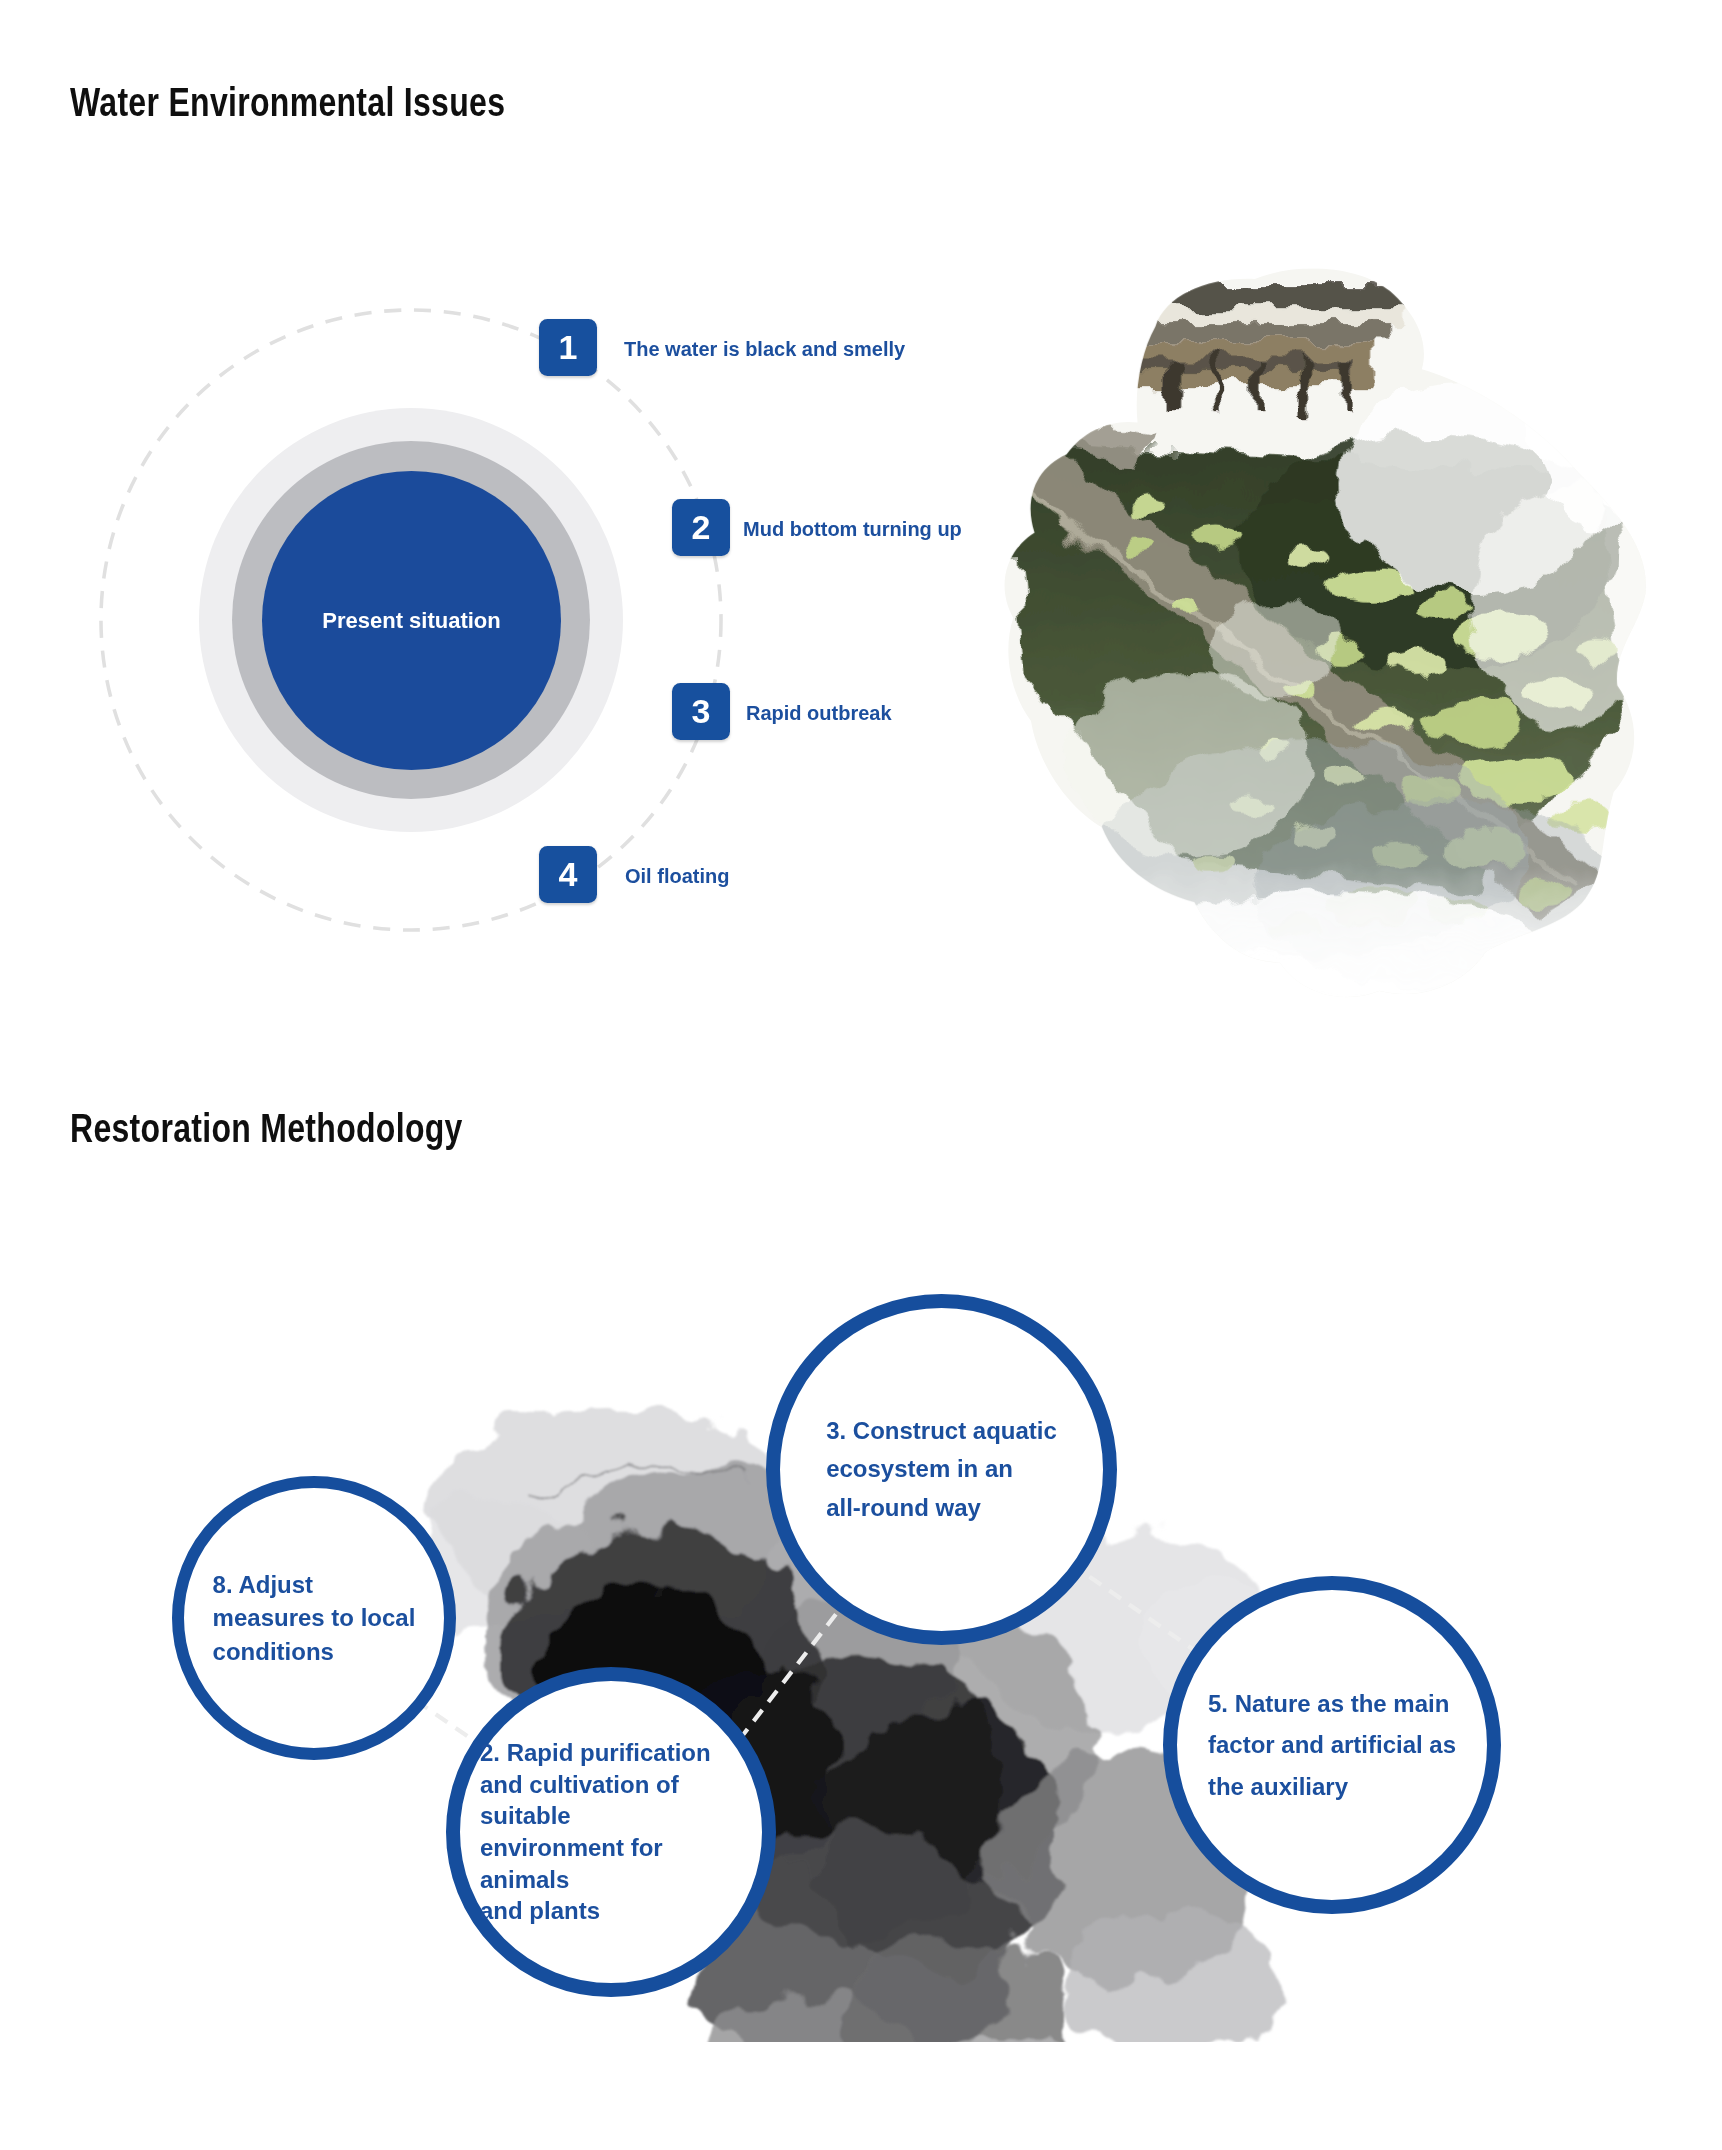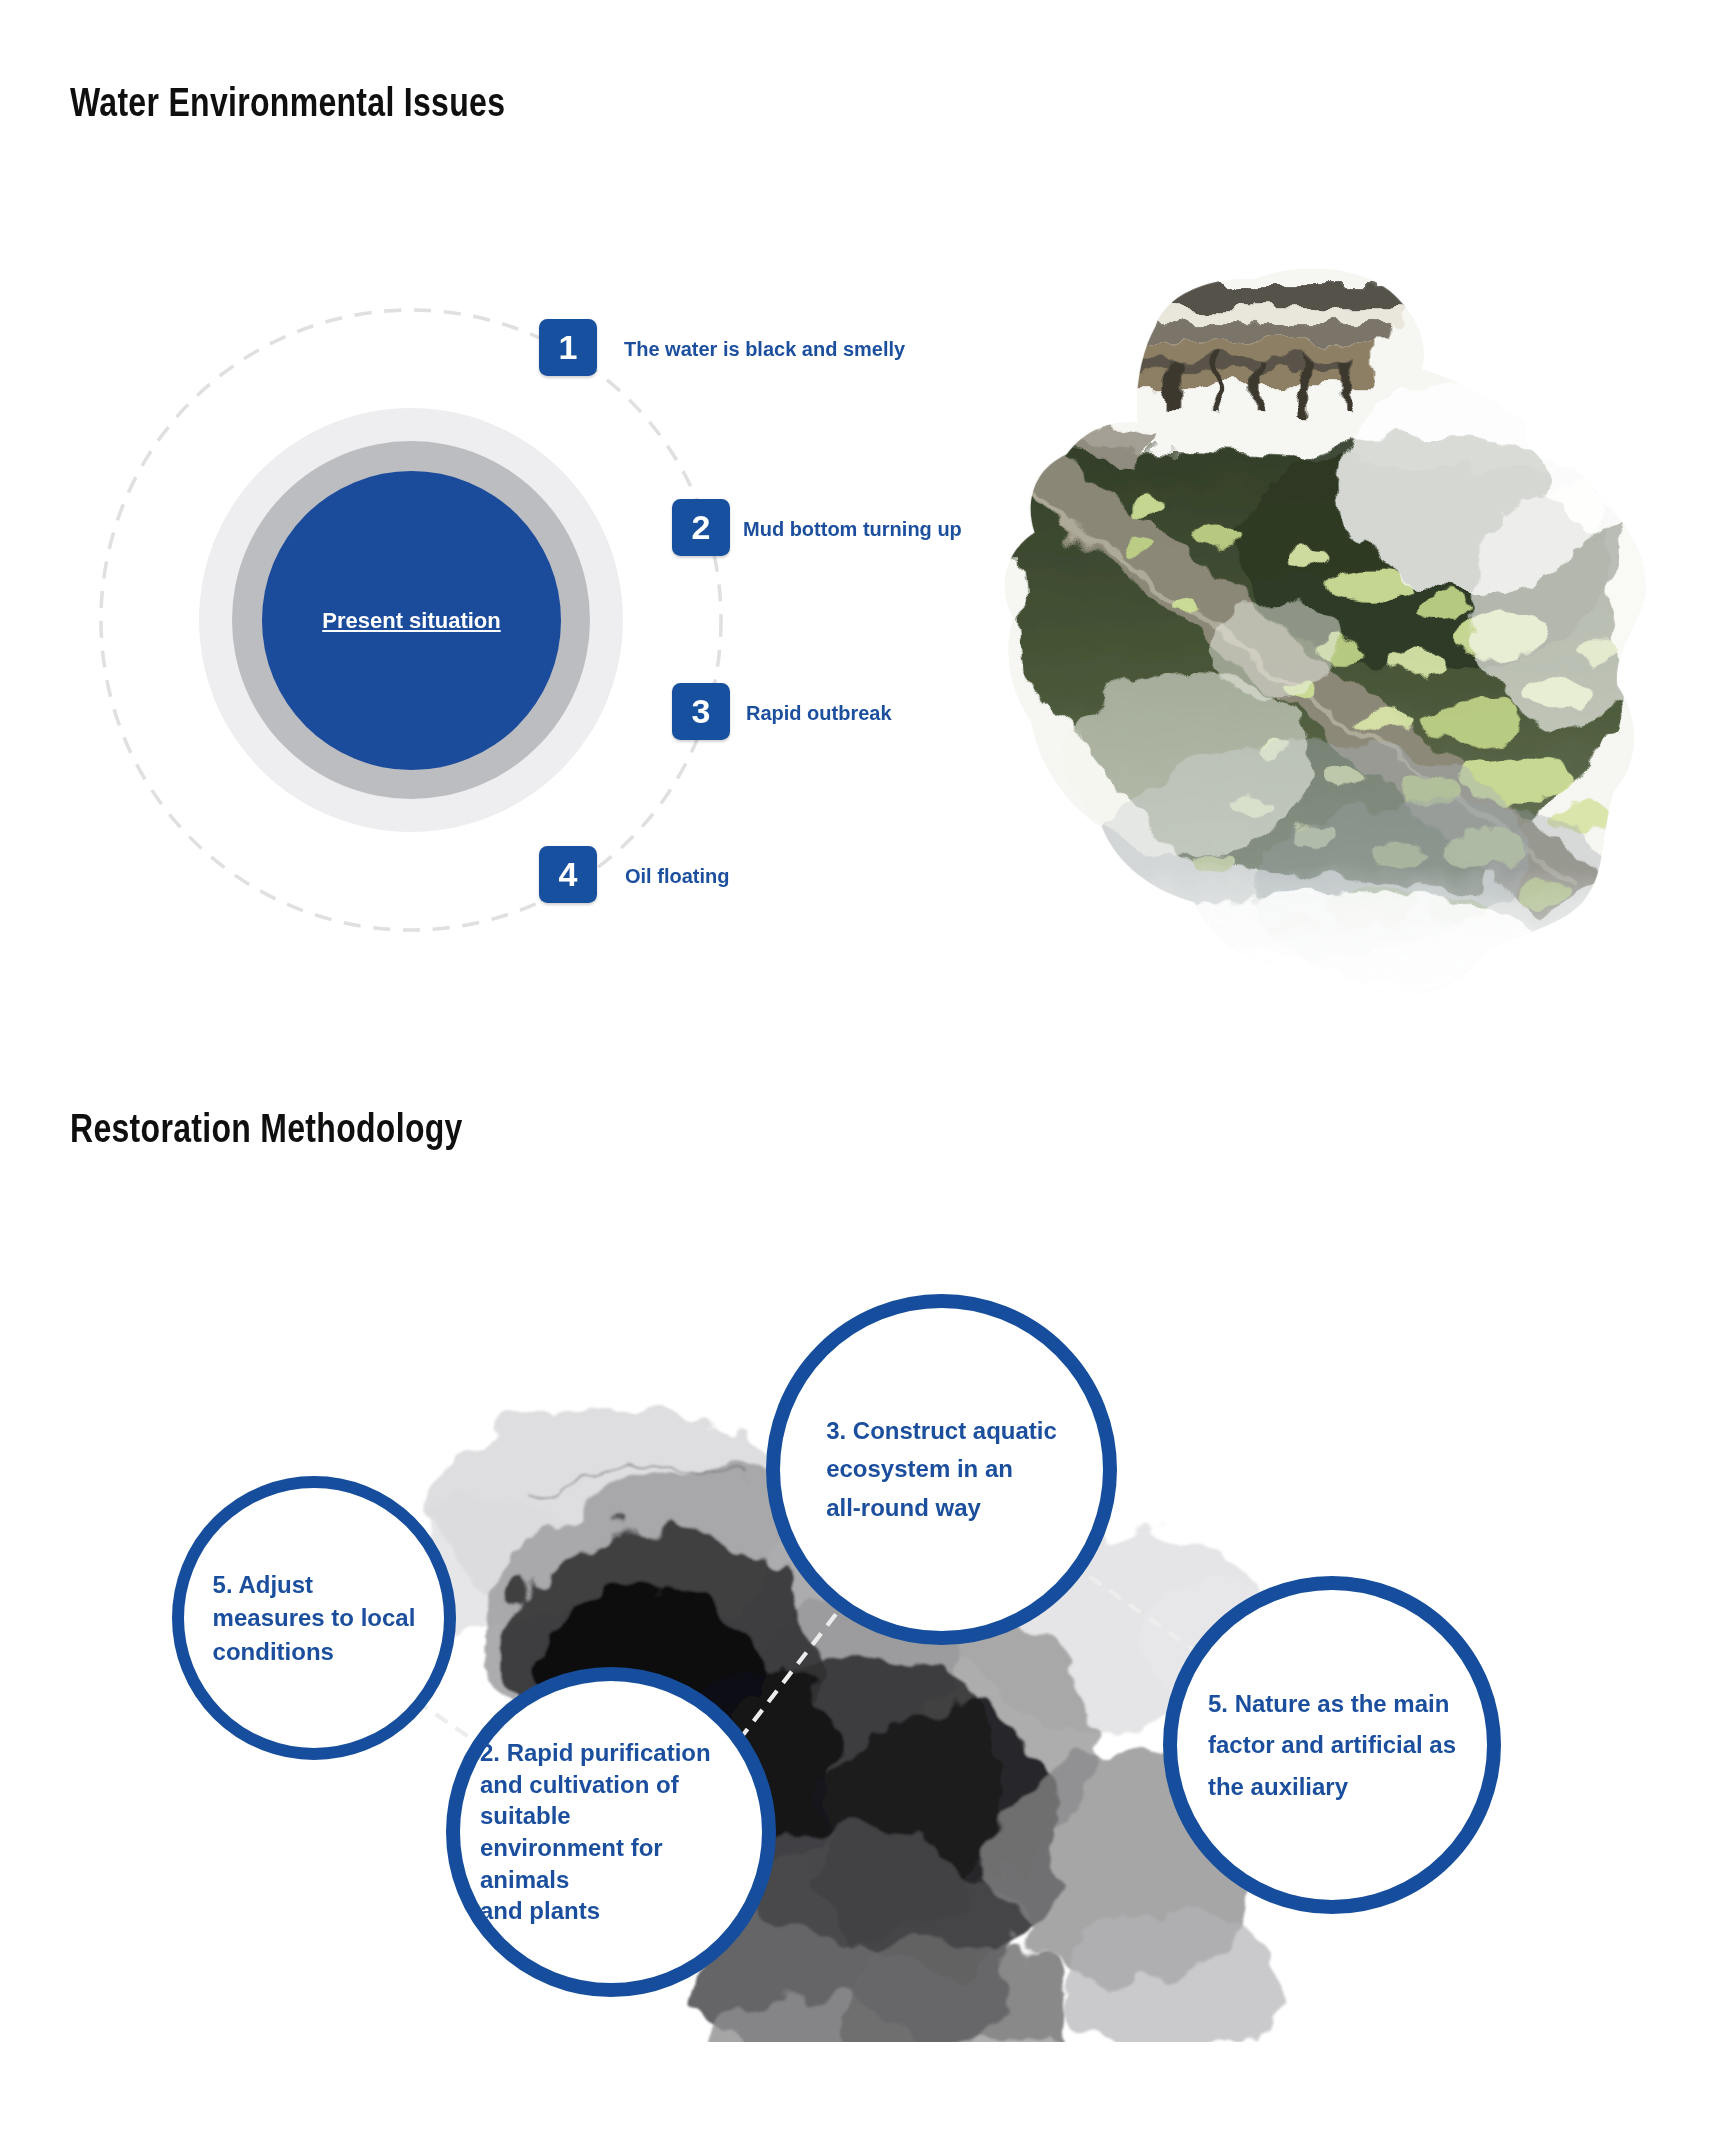--- a/index.html
+++ b/index.html
@@ -18,21 +18,21 @@
 
   
   .abs{position:absolute;}
   .round{border-radius:50%;}
   #dashed-ring{left:96px;top:305px;width:630px;height:630px;z-index:1;}
   #ring-outer{left:199px;top:408px;width:424px;height:424px;background:#eeeef0;z-index:2;}
   #ring-mid{left:232px;top:441px;width:358px;height:358px;background:#bcbdc1;z-index:2;}
   #hub{
     left:262px;top:471px;width:299px;height:299px;background:#1b4b9b;z-index:2;
     display:flex;align-items:center;justify-content:center;
-    color:#ffffff;font-size:22px;font-weight:bold;text-decoration:underline;
+    color:#ffffff;font-size:22px;font-weight:bold;
   }
   .badge{
     position:absolute;width:58px;height:57px;border-radius:8.5px;background:#17509e;z-index:3;
     display:flex;align-items:center;justify-content:center;
     color:#ffffff;font-size:34px;font-weight:bold;
     box-shadow:0 1.4px 2.8px rgba(0,0,0,.18);
   }
   .badge-1{left:539px;top:319px;}
   .badge-2{left:672px;top:499px;}
   .badge-3{left:672px;top:683px;}
@@ -229,21 +229,21 @@
     </g>
   </svg>
 
   <svg class="abs" id="connectors" viewBox="0 0 1300 400" aria-hidden="true">
     <line x1="85" y1="243" x2="208" y2="328" stroke="#ededed" stroke-width="6" stroke-dasharray="20 14"></line>
     <line x1="540" y1="299" x2="680" y2="117" stroke="#ededed" stroke-width="6" stroke-dasharray="20 14"></line>
     <line x1="1006" y1="49" x2="1194" y2="181" stroke="#ededed" stroke-width="6" stroke-dasharray="20 14"></line>
   </svg>
 
   <div class="step-circle c1">
-    <span class="step-text">5. Adjust
+    <span class="step-text">8. Adjust
 measures to local
 conditions</span>
   </div>
   <div class="step-circle c2">
     <span class="step-text">2. Rapid purification
 and cultivation of suitable
 environment for animals
 and plants</span>
   </div>
   <div class="step-circle c3">

